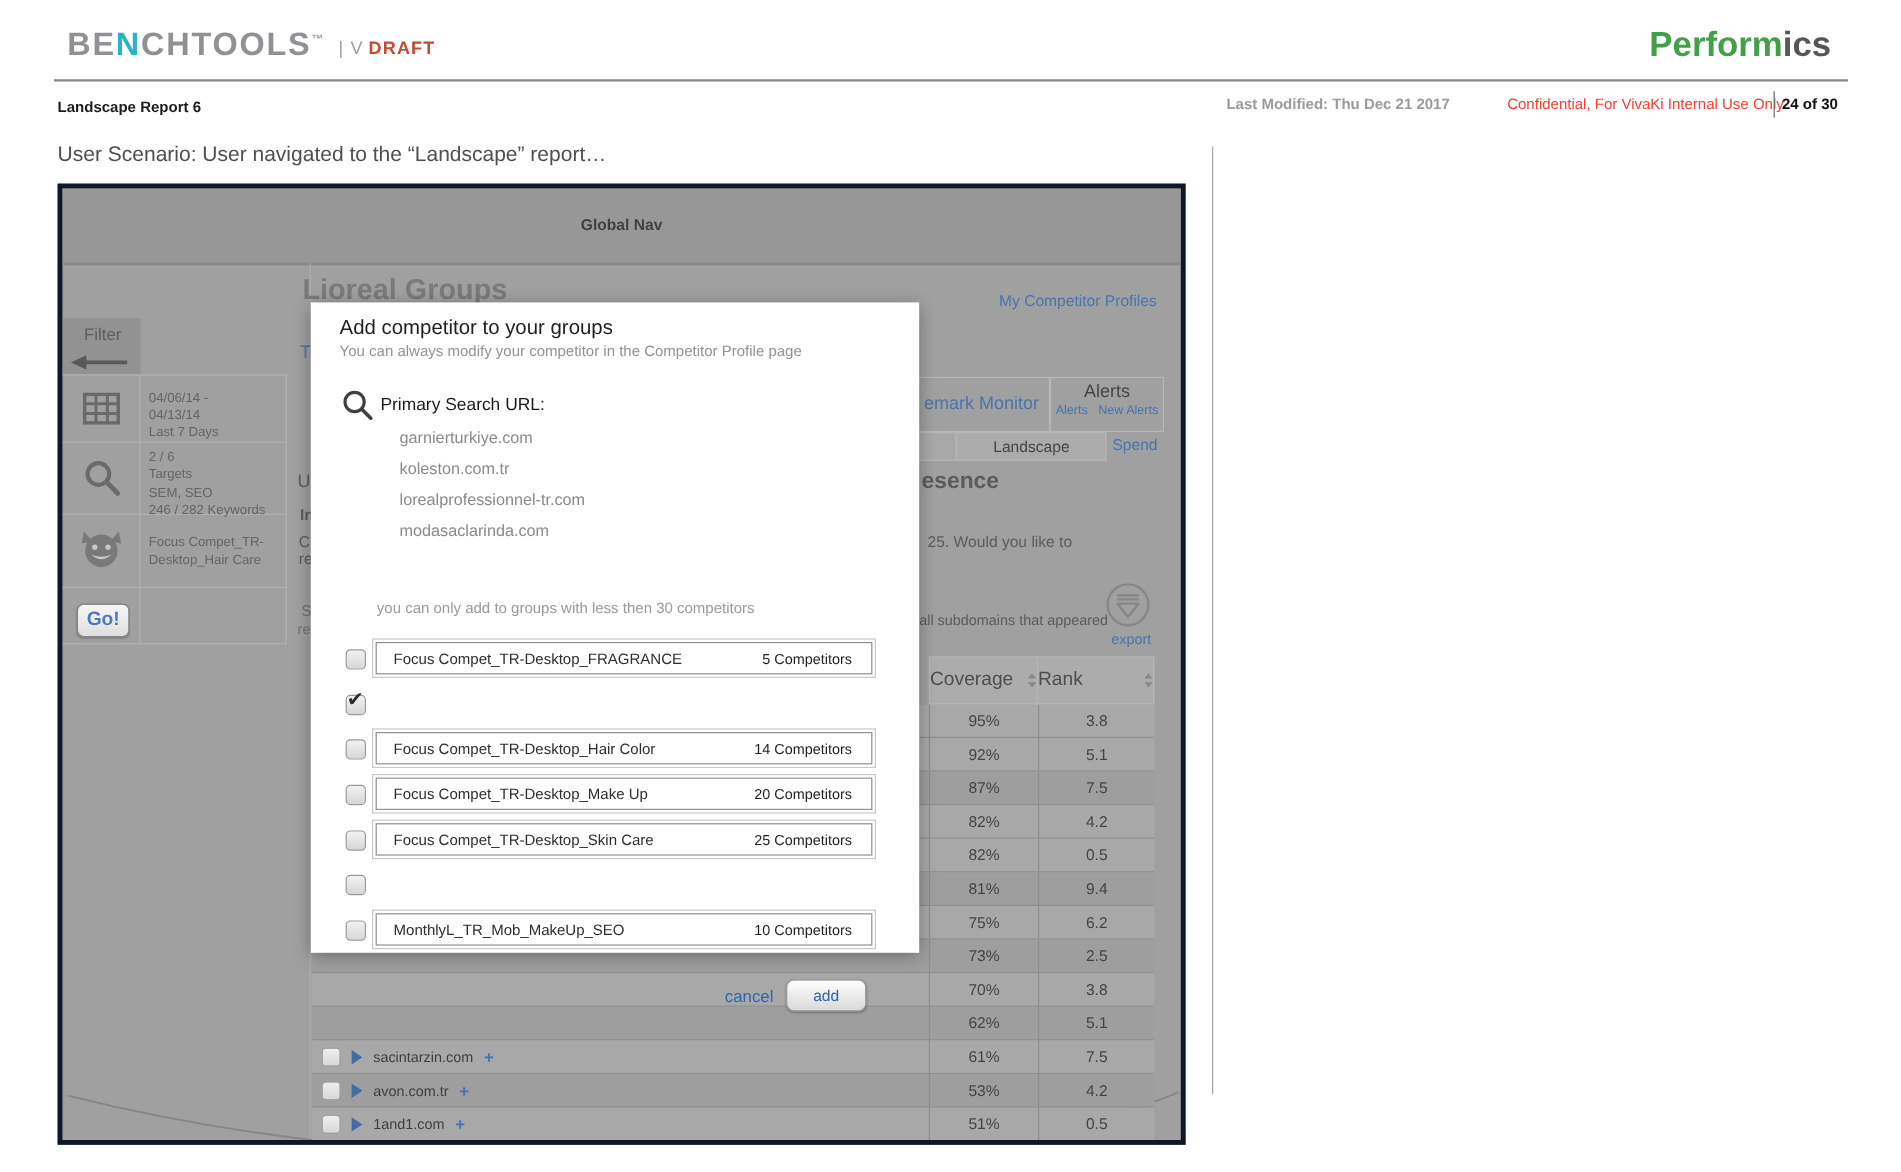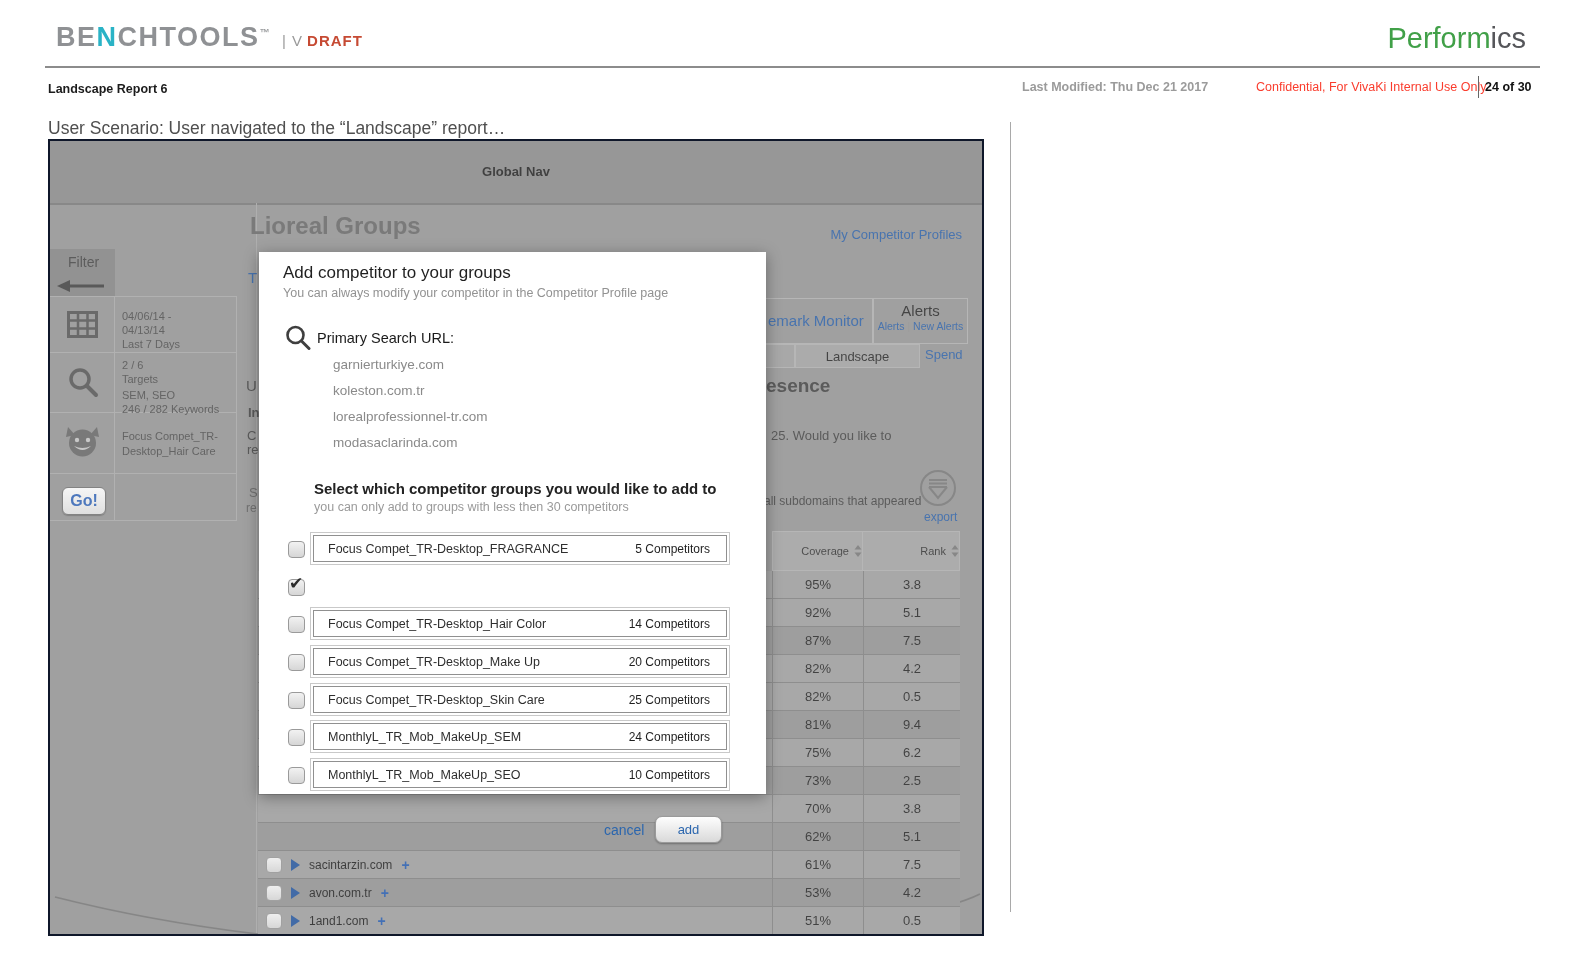--- a/index.html
+++ b/index.html
@@ -4,32 +4,32 @@
 <style>
   html,body{margin:0;padding:0;background:#ffffff;width:1584px;height:977px;overflow:hidden;
     font-family:"Liberation Sans","DejaVu Sans",sans-serif;-webkit-font-smoothing:antialiased;}
   .abs{position:absolute;}
   
   .logo{left:56px;top:22px;font-size:27px;font-weight:bold;letter-spacing:1.5px;color:#8f9194;}
   .logo .teal{color:#2ab3c6;}
   .logo sup{font-size:10px;color:#9a9c9e;letter-spacing:0;}
   .ver{left:282px;top:32px;font-size:15px;color:#9a9a9a;letter-spacing:1px;}
   .ver .draft{color:#c64a33;font-weight:bold;margin-left:4px;margin-top:16px;}
-  .brand{right:58px;top:22px;font-size:29px;font-weight:normal;color:#55565a;}
+  .brand{right:58px;top:22px;font-size:29px;font-weight:bold;color:#55565a;}
   .brand .green{color:#41a048;}
   .toprule{left:45px;top:66px;width:1495px;height:2px;background:#8c8c8c;}
   .meta-title{left:48px;top:82px;font-size:12.5px;font-weight:bold;color:#1c1c1c;}
   .meta-mod{left:1022px;top:80px;font-size:12.5px;font-weight:bold;color:#9b9b9b;}
   .meta-conf{left:1256px;top:80px;font-size:12.5px;color:#fa3c2d;}
   .meta-sep{left:1478px;top:76px;width:1px;height:22px;background:#666;}
   .meta-page{left:1485px;top:80px;font-size:12.5px;font-weight:bold;color:#111;}
   .scenario{left:48px;top:118px;font-size:17.5px;color:#4f4f4f;}
   .col-divider{left:1010px;top:122px;width:1px;height:790px;background:#a9a9a9;}
   
-  .wf{left:48px;top:139px;width:932px;height:793px;background:#8d8d8d;border:2px solid #0f172a;overflow:hidden;}
+  .wf{left:48px;top:153px;width:932px;height:793px;background:#8d8d8d;border:4px solid #0f172a;overflow:hidden;}
   .gnav{left:0;top:0;width:932px;height:62px;background:#828282;border-bottom:2px solid #707070;
         text-align:center;line-height:62px;font-size:13px;font-weight:bold;color:#1a1a1a;}
   .wash{left:0;top:0;width:932px;height:793px;background:rgba(255,255,255,0.17);z-index:40;pointer-events:none;}
   .vline{left:206px;top:62px;width:1px;height:731px;background:#9f9f9f;}
   .bigtitle{left:200px;top:71px;font-size:24px;font-weight:600;color:#5f5f5f;}
   .frag{color:#3a3a3a;}
   .blue{color:#24589f;}
   
   .filterbox{left:0;top:108px;width:65px;height:47px;background:#7c7c7c;}
   .filterbox .lbl{position:absolute;left:18px;top:5px;font-size:14px;color:#3c3c3c;}
@@ -39,22 +39,22 @@
   .gobtn{left:12px;top:346px;width:42px;height:26px;border:1px solid #6a6a6a;border-radius:6px;
          background:linear-gradient(#f4f4f4,#d9d9d9);text-align:center;line-height:26px;
          font-size:16px;font-weight:bold;color:#2a5db0;box-shadow:0 1px 1px rgba(0,0,0,.25);}
   
   .box{box-sizing:border-box;border:1px solid #a8a8a8;}
   .alerts-title{font-size:15px;color:#1f1f1f;text-align:center;margin-top:3px;}
   .alerts-sub{font-size:10.5px;text-align:center;margin-top:1px;}
   .tabland{background:#9a9a9a;text-align:center;line-height:24px;font-size:13px;color:#1e1e1e;}
   
   .thead{left:722px;top:390px;width:188px;height:40px;background:#9c9c9c;display:flex;z-index:10;}
-  .thcell{box-sizing:border-box;border:1px solid #a8a8a8;display:flex;align-items:center;justify-content:flex-end;
-          font-size:11px;color:#2a2a2a;gap:5px;}
+  .thcell{box-sizing:border-box;border:1px solid #a8a8a8;display:flex;align-items:center;justify-content:space-between;
+          font-size:16px;color:#2a2a2a;gap:5px;}
   .rows{left:208px;top:430px;width:702px;height:363px;overflow:hidden;z-index:9;}
   .trow{display:flex;height:28px;box-sizing:border-box;border-bottom:1px solid #787878;font-size:13px;color:#1c1c1c;}
   .trow.lt{background:#979797;} .trow.dk{background:#8b8b8b;}
   .tl{width:514px;display:flex;align-items:center;padding-left:8px;box-sizing:border-box;gap:9px;}
   .tc{width:91px;border-left:1px solid #787878;display:flex;align-items:center;justify-content:center;box-sizing:border-box;}
   .tr2{width:97px;border-left:1px solid #787878;display:flex;align-items:center;justify-content:center;box-sizing:border-box;}
   .cbx{width:14px;height:14px;border-radius:4px;border:1.5px solid #8f8f8f;
        background:linear-gradient(#ececec,#cfcfcf);display:inline-block;flex:0 0 auto;}
   .tri{width:0;height:0;border-top:6px solid transparent;border-bottom:6px solid transparent;
        border-left:9px solid #1c4e96;display:inline-block;}
@@ -304,21 +304,20 @@
   <svg class="abs" style="left:26px;top:73px;" width="26" height="26" viewBox="0 0 26 26">
     <circle cx="10.5" cy="10" r="8" fill="none" stroke="#3f3f3f" stroke-width="2.6"></circle>
     <path d="M16.5,16 L24,23.5" stroke="#3f3f3f" stroke-width="3" stroke-linecap="round"></path>
   </svg>
   <div class="abs m-srchlbl">Primary Search URL:</div>
   <div class="abs m-url" style="top:105px;">garnierturkiye.com</div>
   <div class="abs m-url" style="top:131px;">koleston.com.tr</div>
   <div class="abs m-url" style="top:157px;">lorealprofessionnel-tr.com</div>
   <div class="abs m-url" style="top:183px;">modasaclarinda.com</div>
 
-  <div class="abs m-h2">Select which competitor groups you would like to add to</div>
   <div class="abs m-note">you can only add to groups with less then 30 competitors</div>
 
   <span class="abs mcb" style="top:289px;"></span>
   <div class="abs grp" style="top:283px;gap:12px;">
     <span class="glbl">Focus Compet_TR-Desktop_FRAGRANCE</span>
     <span class="gcnt">5 Competitors</span>
   </div>
 
   <span class="abs mcb" style="top:327px;">
       <span class="chk">✔</span>
@@ -336,24 +335,20 @@
     <span class="gcnt">20 Competitors</span>
   </div>
 
   <span class="abs mcb" style="top:440px;"></span>
   <div class="abs grp" style="top:434px;">
     <span class="glbl">Focus Compet_TR-Desktop_Skin Care</span>
     <span class="gcnt">25 Competitors</span>
   </div>
 
   <span class="abs mcb" style="top:477px;"></span>
-  <div class="abs grp" style="top:471px;">
-    <span class="glbl">MonthlyL_TR_Mob_MakeUp_SEM</span>
-    <span class="gcnt">24 Competitors</span>
-  </div>
 
   <span class="abs mcb" style="top:515px;"></span>
   <div class="abs grp" style="top:509px;">
     <span class="glbl">MonthlyL_TR_Mob_MakeUp_SEO</span>
     <span class="gcnt">10 Competitors</span>
   </div>
 
   <div class="abs m-cancel">cancel</div>
   <div class="abs m-add">add</div>
 </div>

